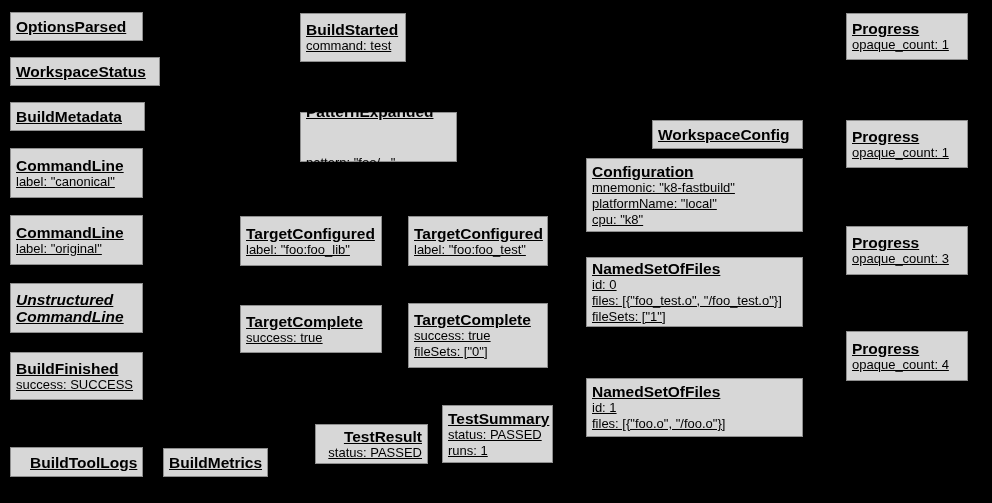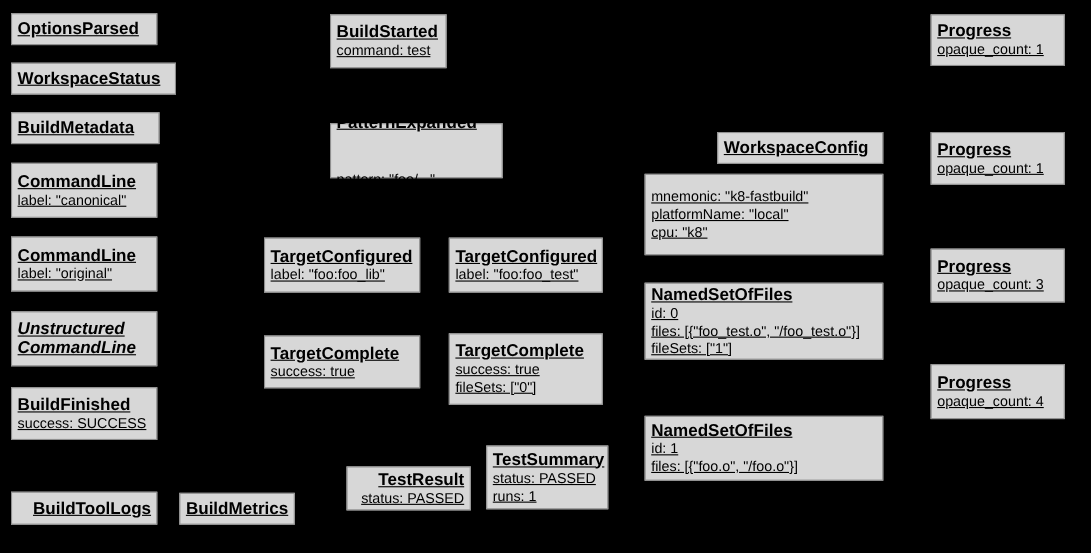--- a/index.html
+++ b/index.html
@@ -153,20 +153,21 @@
     <div class="t">TestSummary</div>
     <div class="a">status: PASSED</div>
     <div class="a">runs: 1</div>
   </div>
 
   <div class="node n17">
     <div class="t">WorkspaceConfig</div>
   </div>
 
   <div class="node n18">
+    <div class="t">Configuration</div>
     <div class="a">mnemonic: "k8-fastbuild"</div>
     <div class="a">platformName: "local"</div>
     <div class="a">cpu: "k8"</div>
   </div>
 
   <div class="node n19">
     <div class="t">NamedSetOfFiles</div>
     <div class="a">id: 0</div>
     <div class="a">files: [{"foo_test.o", "/foo_test.o"}]</div>
     <div class="a">fileSets: ["1"]</div>

